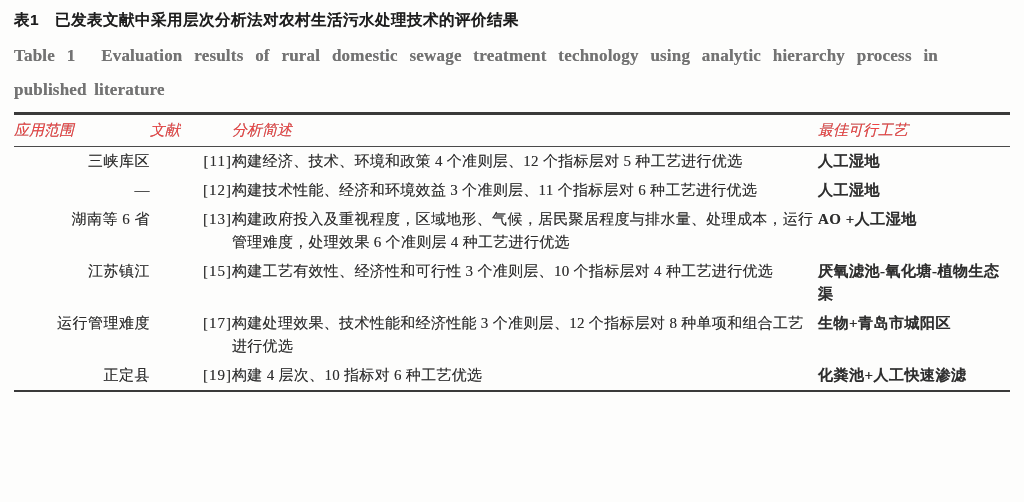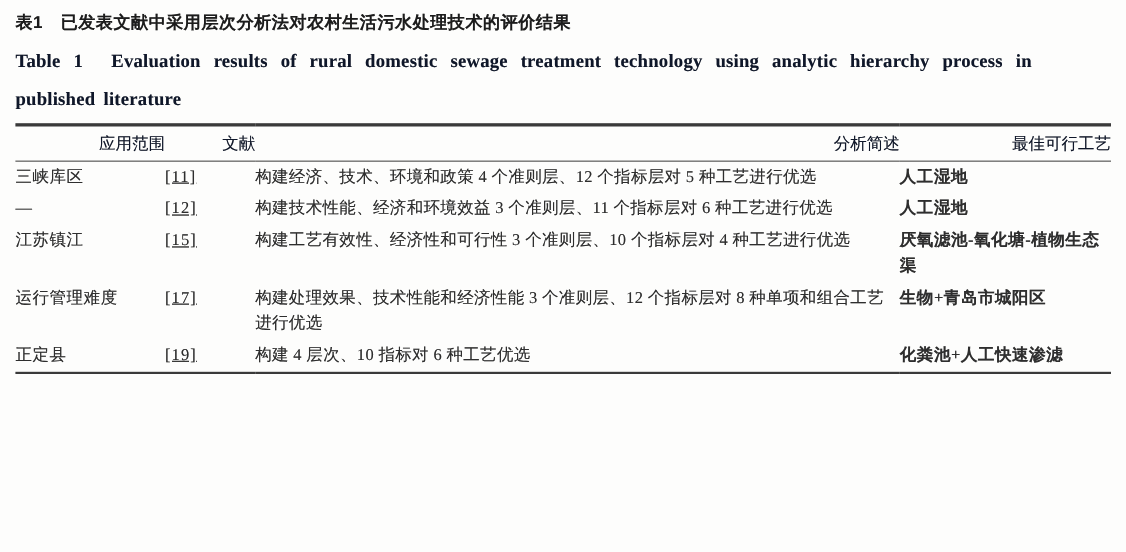--- a/index.html
+++ b/index.html
@@ -24,57 +24,58 @@
     font-weight: 700;
     font-size: 15.5px;
     color: #1c1c1c;
     letter-spacing: 0.5px;
     margin-top: 2px;
   }
   .caption-en {
     font-family: "Liberation Serif", "DejaVu Serif", serif;
     font-weight: 700;
     font-size: 17px;
-    color: #0f172a;
+    color: #737373;
     text-align: justify;
     line-height: 34px;
     margin-top: 8px;
     word-spacing: 3px;
     letter-spacing: 0.2px;
   }
   table.eval {
     width: 996px;
     margin-top: 5px;
     border-collapse: collapse;
     table-layout: fixed;
     font-size: 15px;
     color: #2e2e2e;
     border-top: 3px solid #3a3a3a;
     border-bottom: 2.5px solid #3a3a3a;
   }
   table.eval thead th {
     font-weight: 400;
     font-size: 15px;
-    text-align: right;
+    text-align: left;
     padding: 6px 0 6px 0;
     border-bottom: 1.5px solid #4a4a4a;
-    color: #0f172a;
+    color: #ef4444;
     white-space: nowrap;
+    font-style: italic;
   }
   table.eval col.c1 { width: 136px; }
   table.eval col.c2 { width: 82px;  }
   table.eval col.c3 { width: 586px; }
   table.eval col.c4 { width: 192px; }
   table.eval td {
     vertical-align: top;
     line-height: 23px;
     padding: 3px 0 3px 0;
   }
-  td.c-scope { padding-left: 19px; letter-spacing: 0.5px; }
-  td.c-ref   { text-align: left; letter-spacing: 1px; text-decoration: underline; }
+  td.c-scope { padding-left: 19px; letter-spacing: 0.5px; text-align: right; }
+  td.c-ref   { text-align: right; letter-spacing: 1px; }
   td.c-desc  { padding-left: 6px; padding-right: 14px; letter-spacing: 0.3px; margin-left: 40px; }
   td.c-best  { padding-left: 2px; padding-right: 2px; letter-spacing: 0.5px; font-weight: bold; }
   
   .page * { text-shadow: 0 0 0.5px rgba(60,60,60,0.55); }
 </style>
 </head>
 <body>
 
 <div class="page">
 
@@ -105,20 +106,26 @@
     <td class="c-best">人工湿地</td>
   </tr>
 
   <tr>
     <td class="c-scope">—</td>
     <td class="c-ref">[12]</td>
     <td class="c-desc">构建技术性能、经济和环境效益 3 个准则层、11 个指标层对 6 种工艺进行优选</td>
     <td class="c-best">人工湿地</td>
   </tr>
 
+  <tr>
+    <td class="c-scope">湖南等 6 省</td>
+    <td class="c-ref">[13]</td>
+    <td class="c-desc">构建政府投入及重视程度，区域地形、气候，居民聚居程度与排水量、处理成本，运行管理难度，处理效果 6 个准则层 4 种工艺进行优选</td>
+    <td class="c-best">AO +人工湿地</td>
+  </tr>
 
 
   <tr>
     <td class="c-scope">江苏镇江</td>
     <td class="c-ref">[15]</td>
     <td class="c-desc">构建工艺有效性、经济性和可行性 3 个准则层、10 个指标层对 4 种工艺进行优选</td>
     <td class="c-best">厌氧滤池-氧化塘-植物生态渠</td>
   </tr>
 
 

